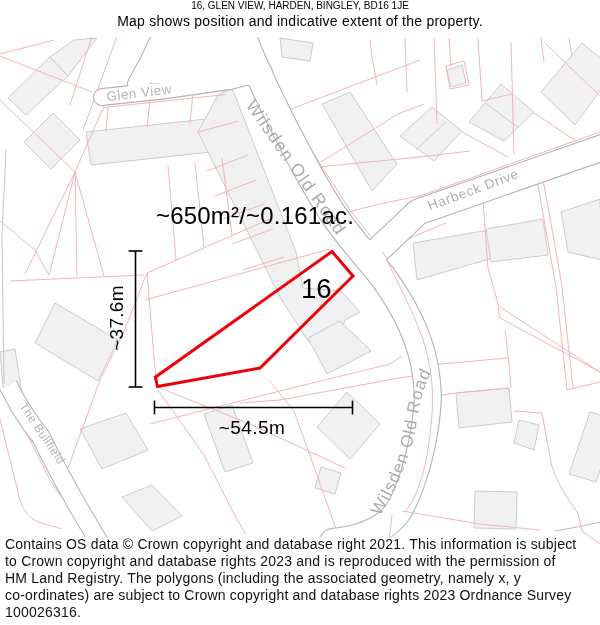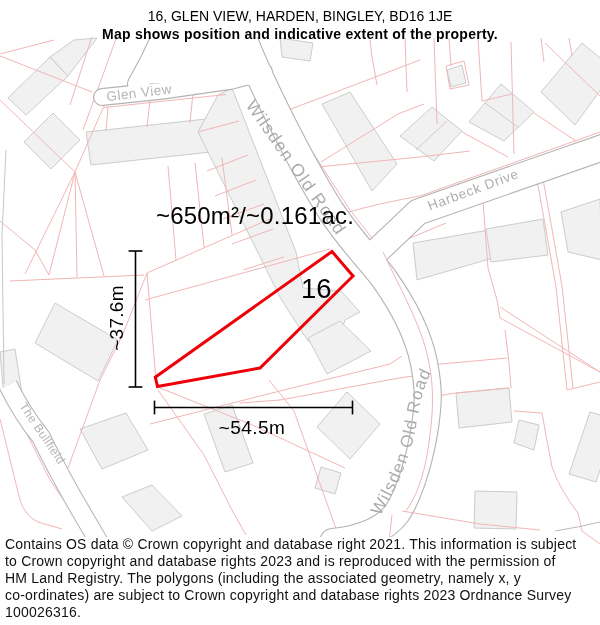--- a/index.html
+++ b/index.html
@@ -1,20 +1,20 @@
 <!DOCTYPE html>
 <html><head>
 <meta charset="utf-8">
 <style>
   html,body{margin:0;padding:0;background:#ffffff;}
   body{font-family:"Liberation Sans", sans-serif;}
   #page{position:relative;width:600px;height:625px;overflow:hidden;background:#fff;}
   #hdr{position:absolute;top:0;left:0;width:600px;text-align:center;color:#000;}
-  #hdr .l1{font-size:14px;margin-top:8px;}
-  #hdr .l2{font-size:14px;margin-top:2px;letter-spacing:0.25px;font-weight:bold;}
+  #hdr .l1{font-size:10px;margin-top:0;}
+  #hdr .l2{font-size:14px;margin-top:2px;letter-spacing:0.25px;}
   #ftr{position:absolute;left:5px;top:536px;width:598px;font-size:14px;line-height:17.1px;letter-spacing:0.2px;color:#111;}
   svg{position:absolute;top:0;left:0;}
   text{font-family:"Liberation Sans", sans-serif;}
 </style>
 </head>
 <body>
 <div id="page">
 
 <svg width="600" height="625" viewBox="0 0 600 625">
 <defs>

